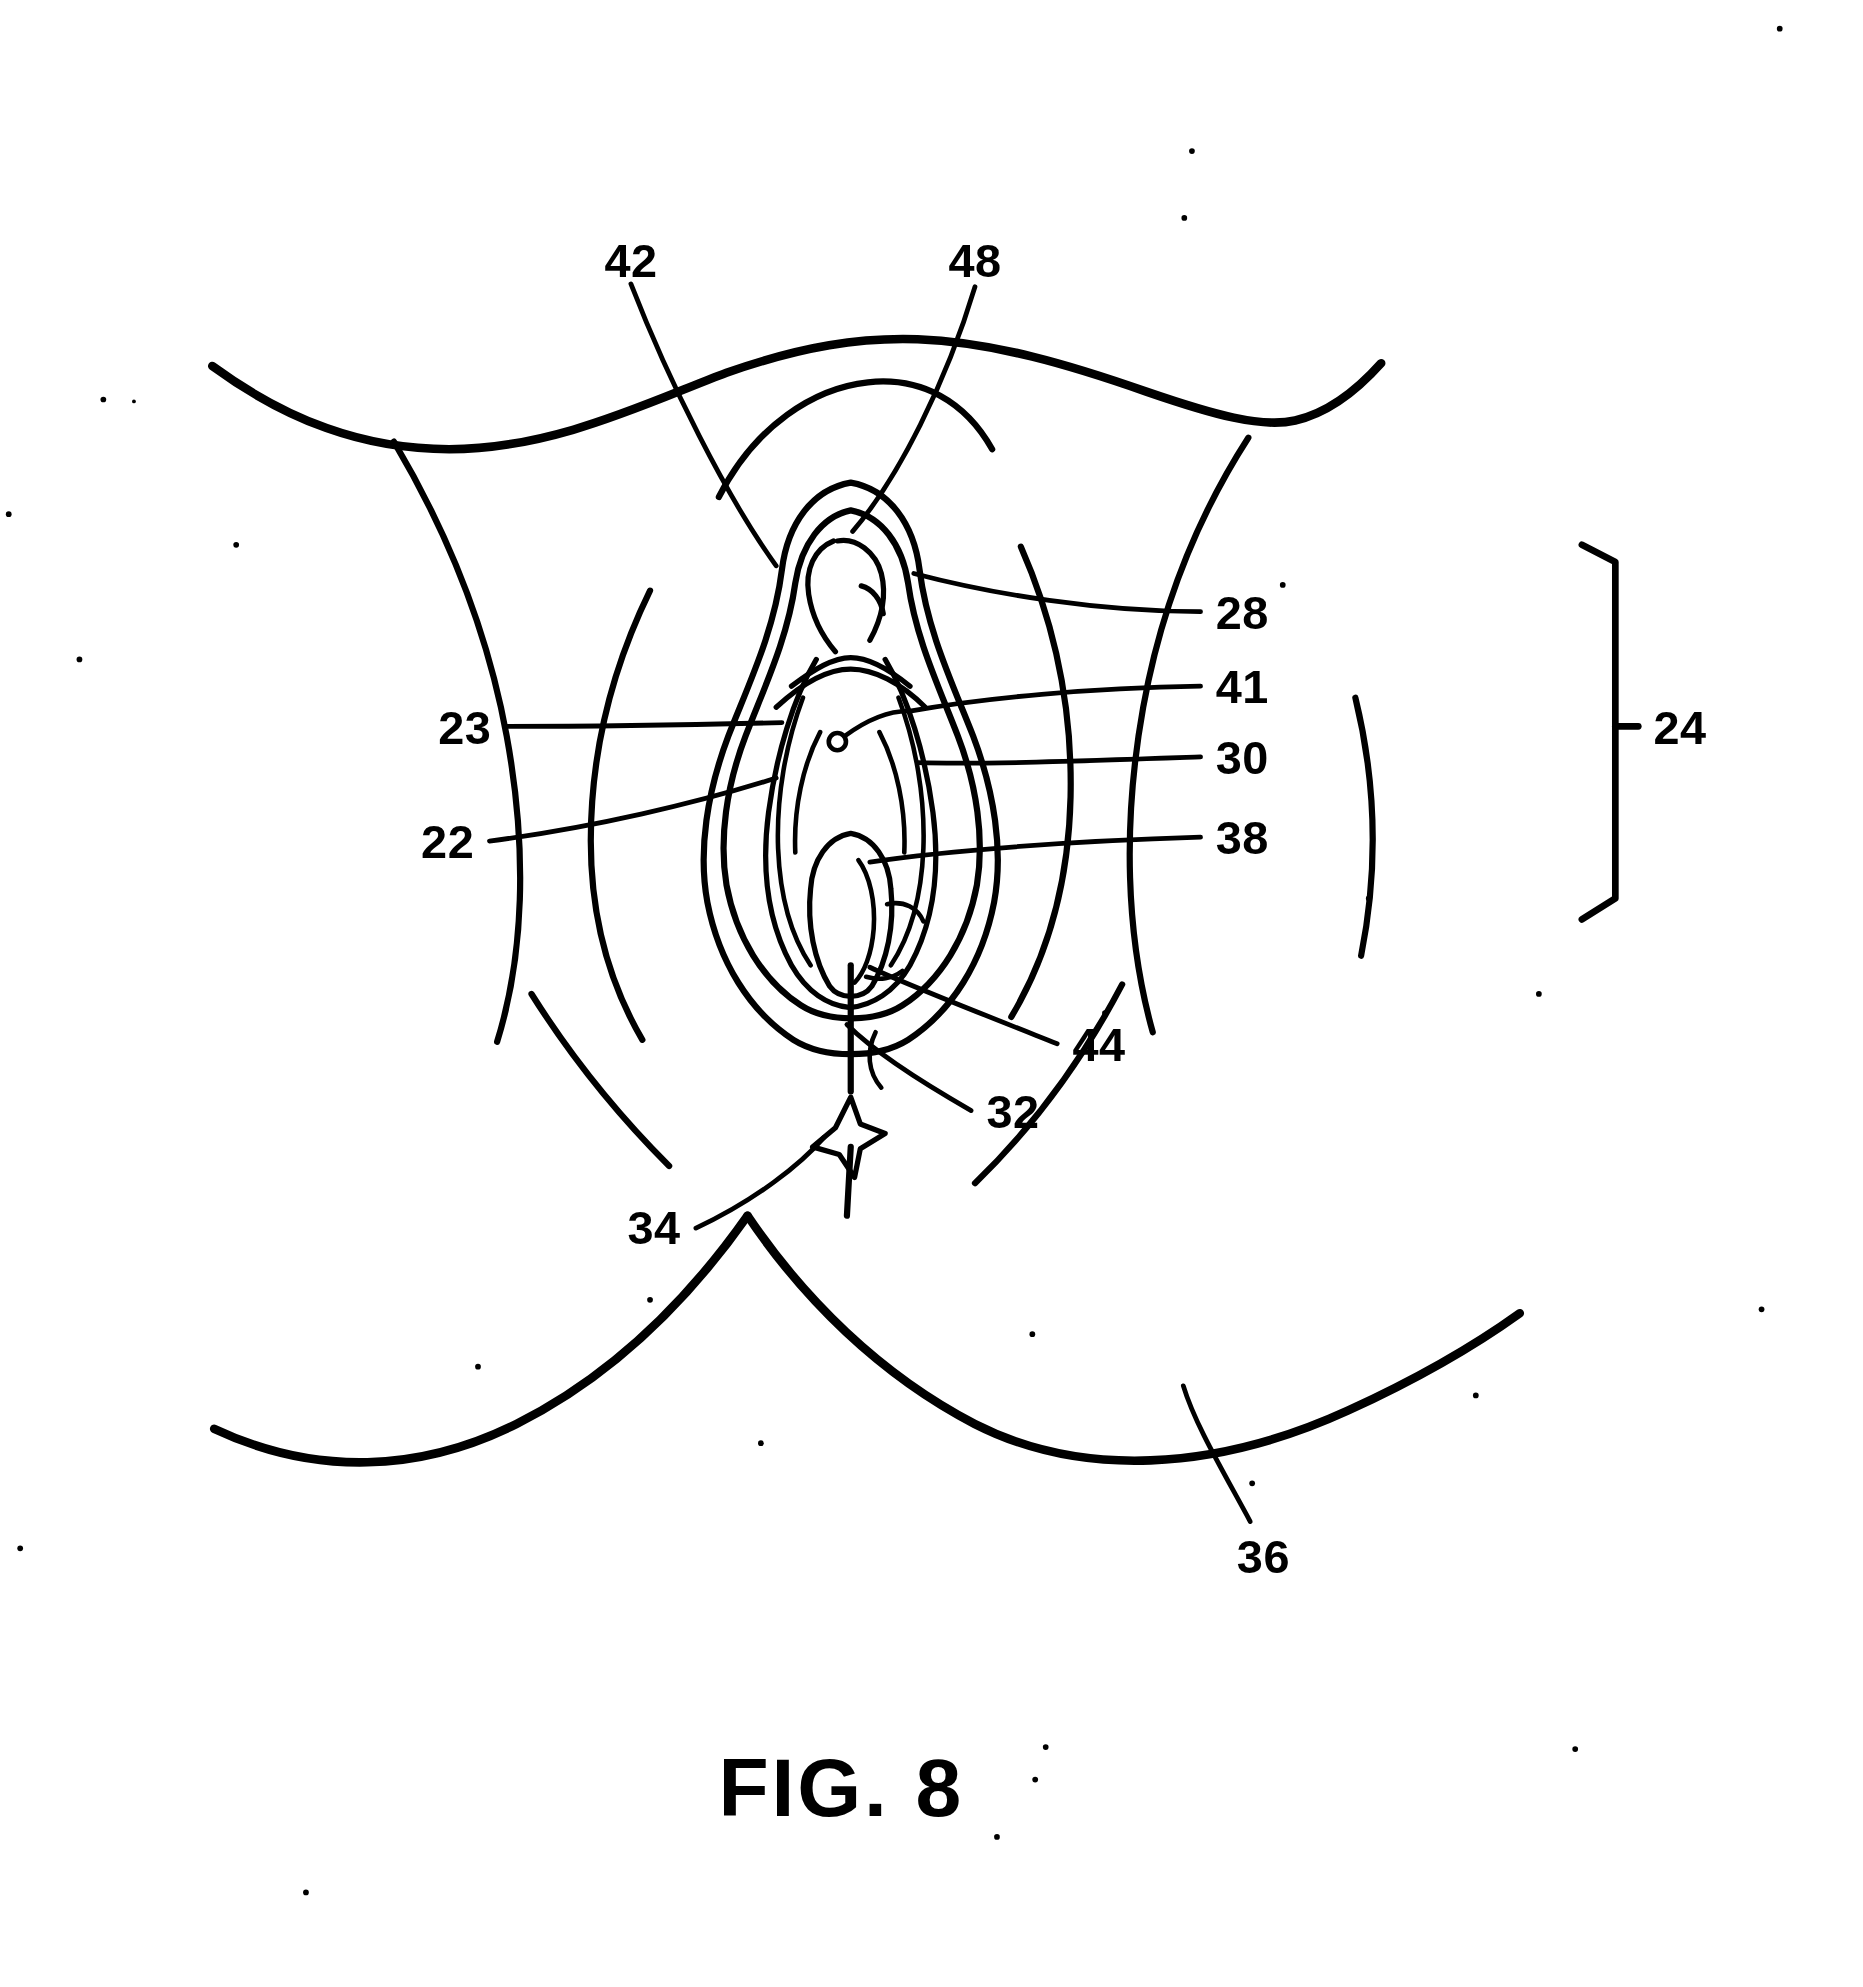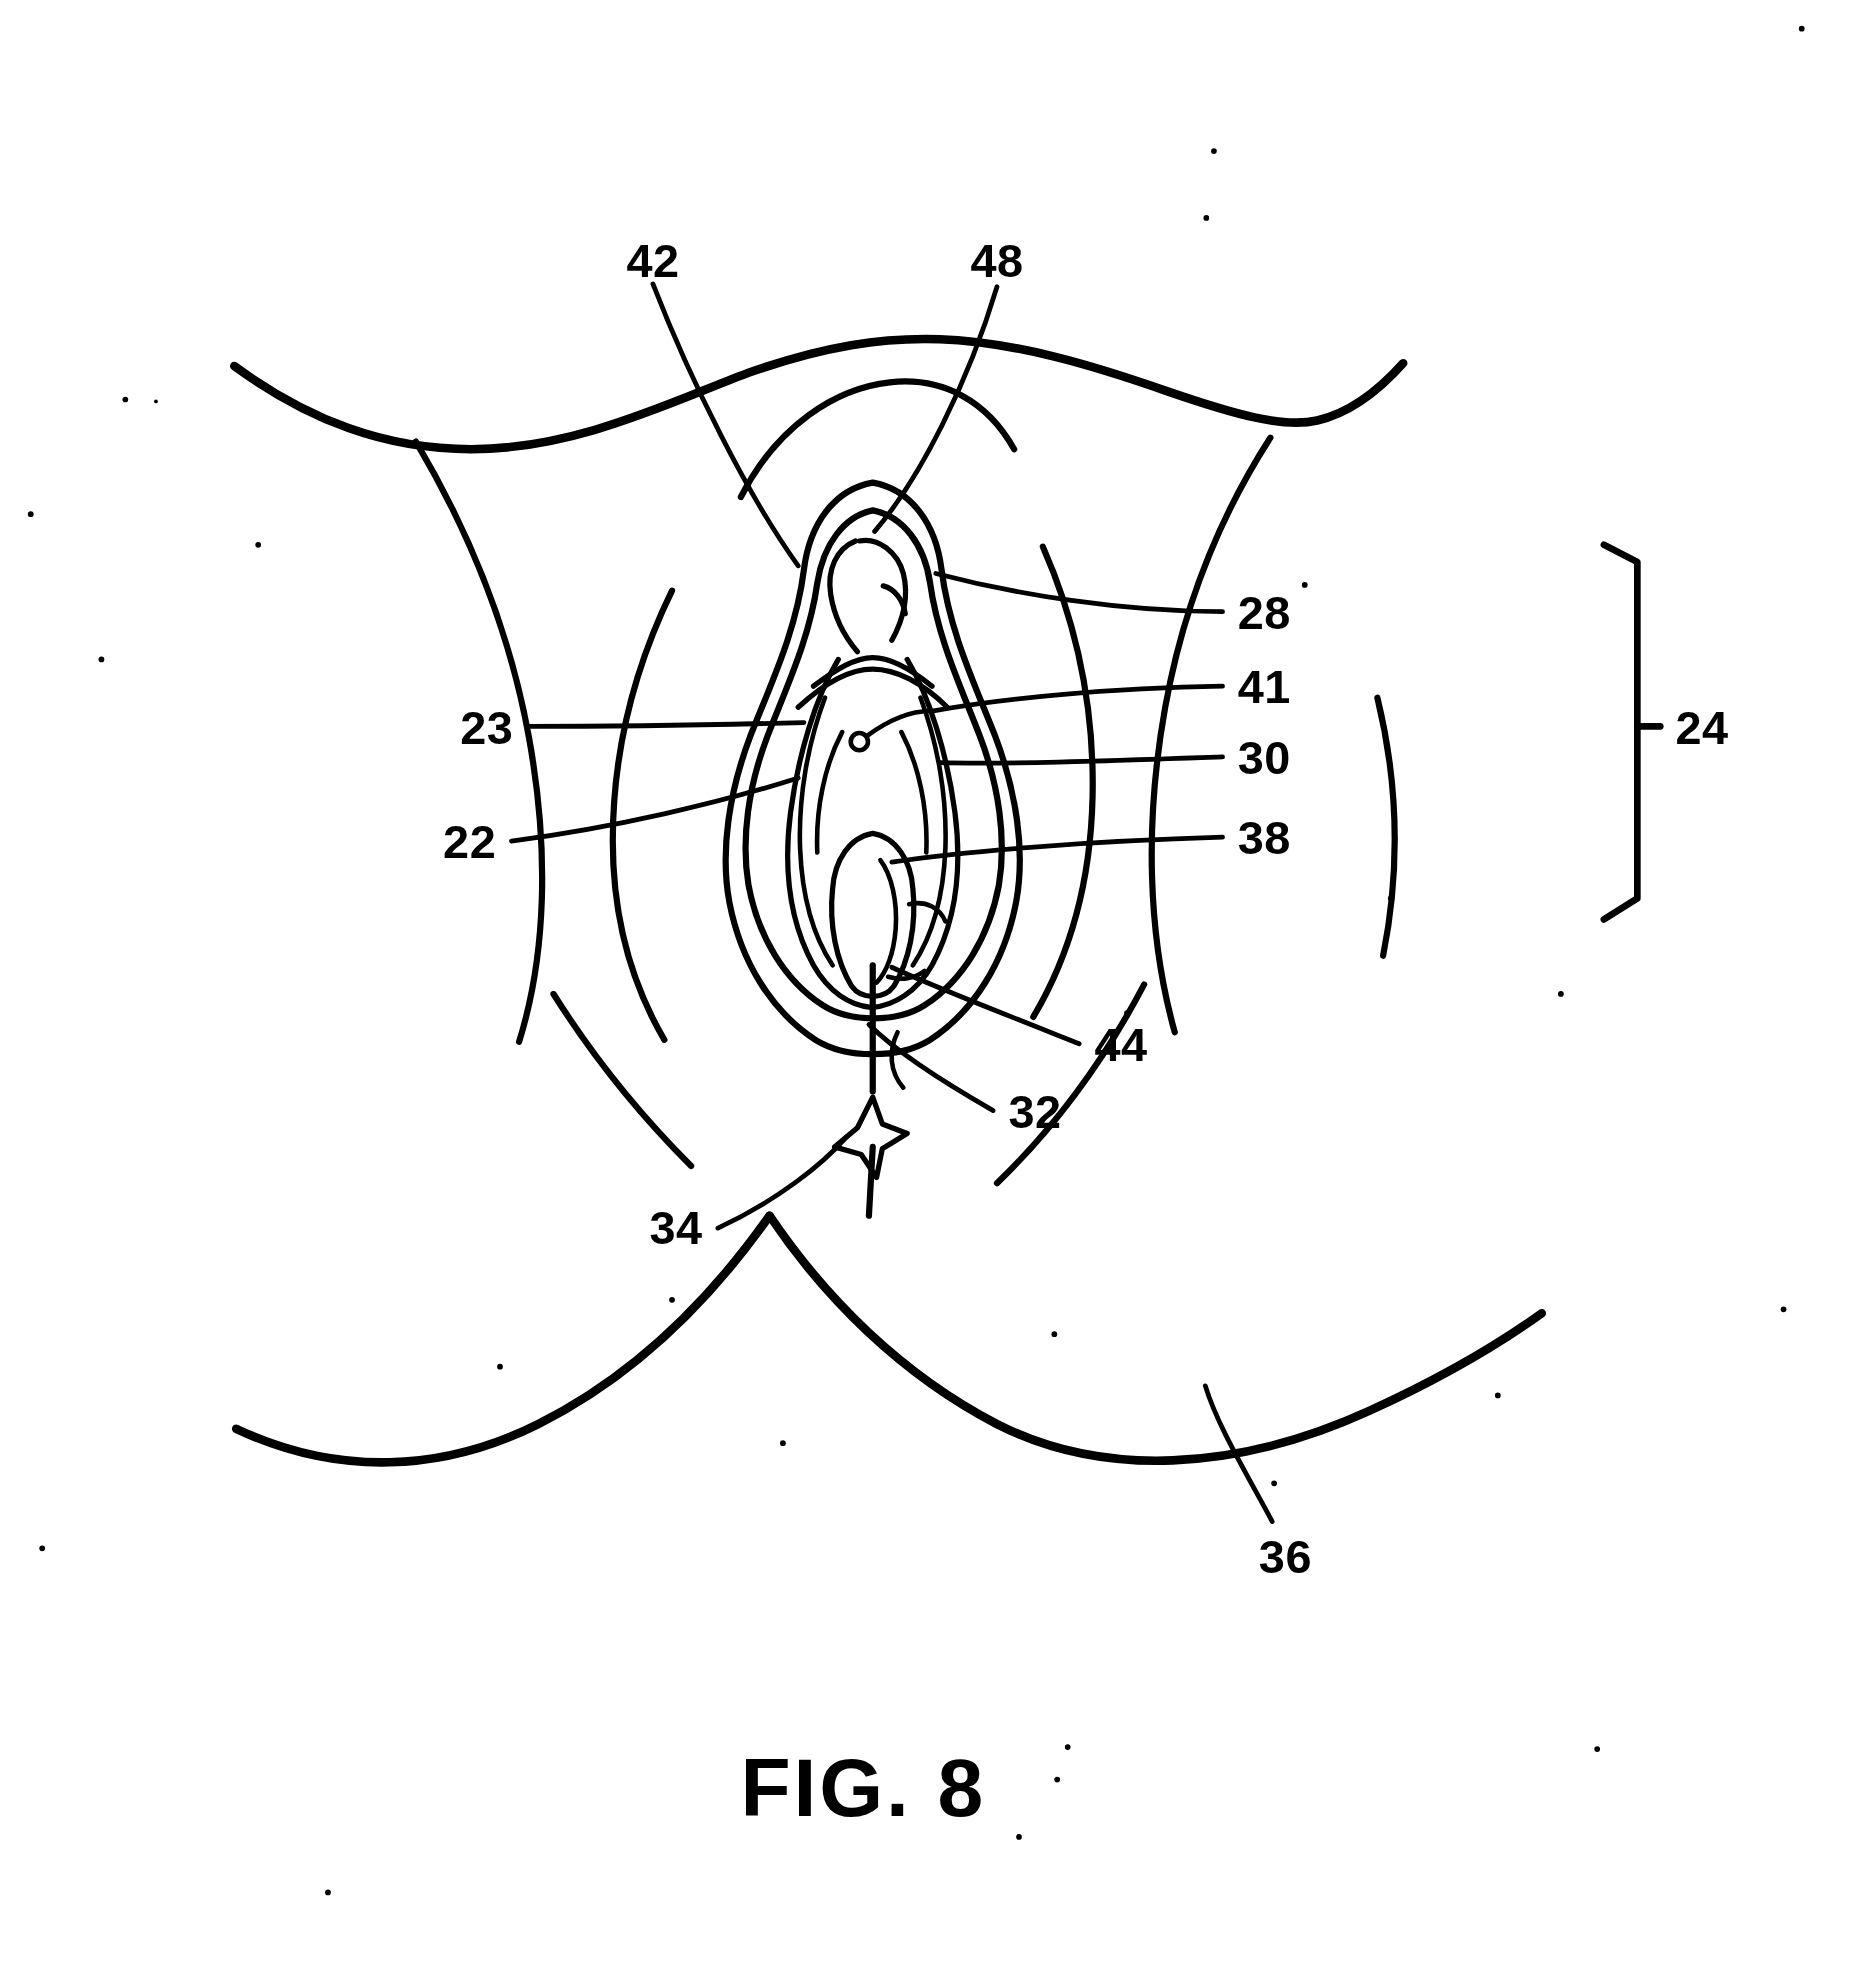--- a/index.html
+++ b/index.html
@@ -12,21 +12,20 @@
     height: 1987px;
     position: relative;
     font-family: "Liberation Sans", sans-serif;
     overflow: hidden;
   }
   #figure-root {
     position: absolute;
     inset: 0;
     width: 1550px;
     height: 1987px;
-    padding-left: 22px;
   }
   svg#patent-figure {
     display: block;
     width: 1863px;
     height: 1987px;
   }
   .stroke {
     fill: none;
     stroke: #000000;
     stroke-linecap: round;

